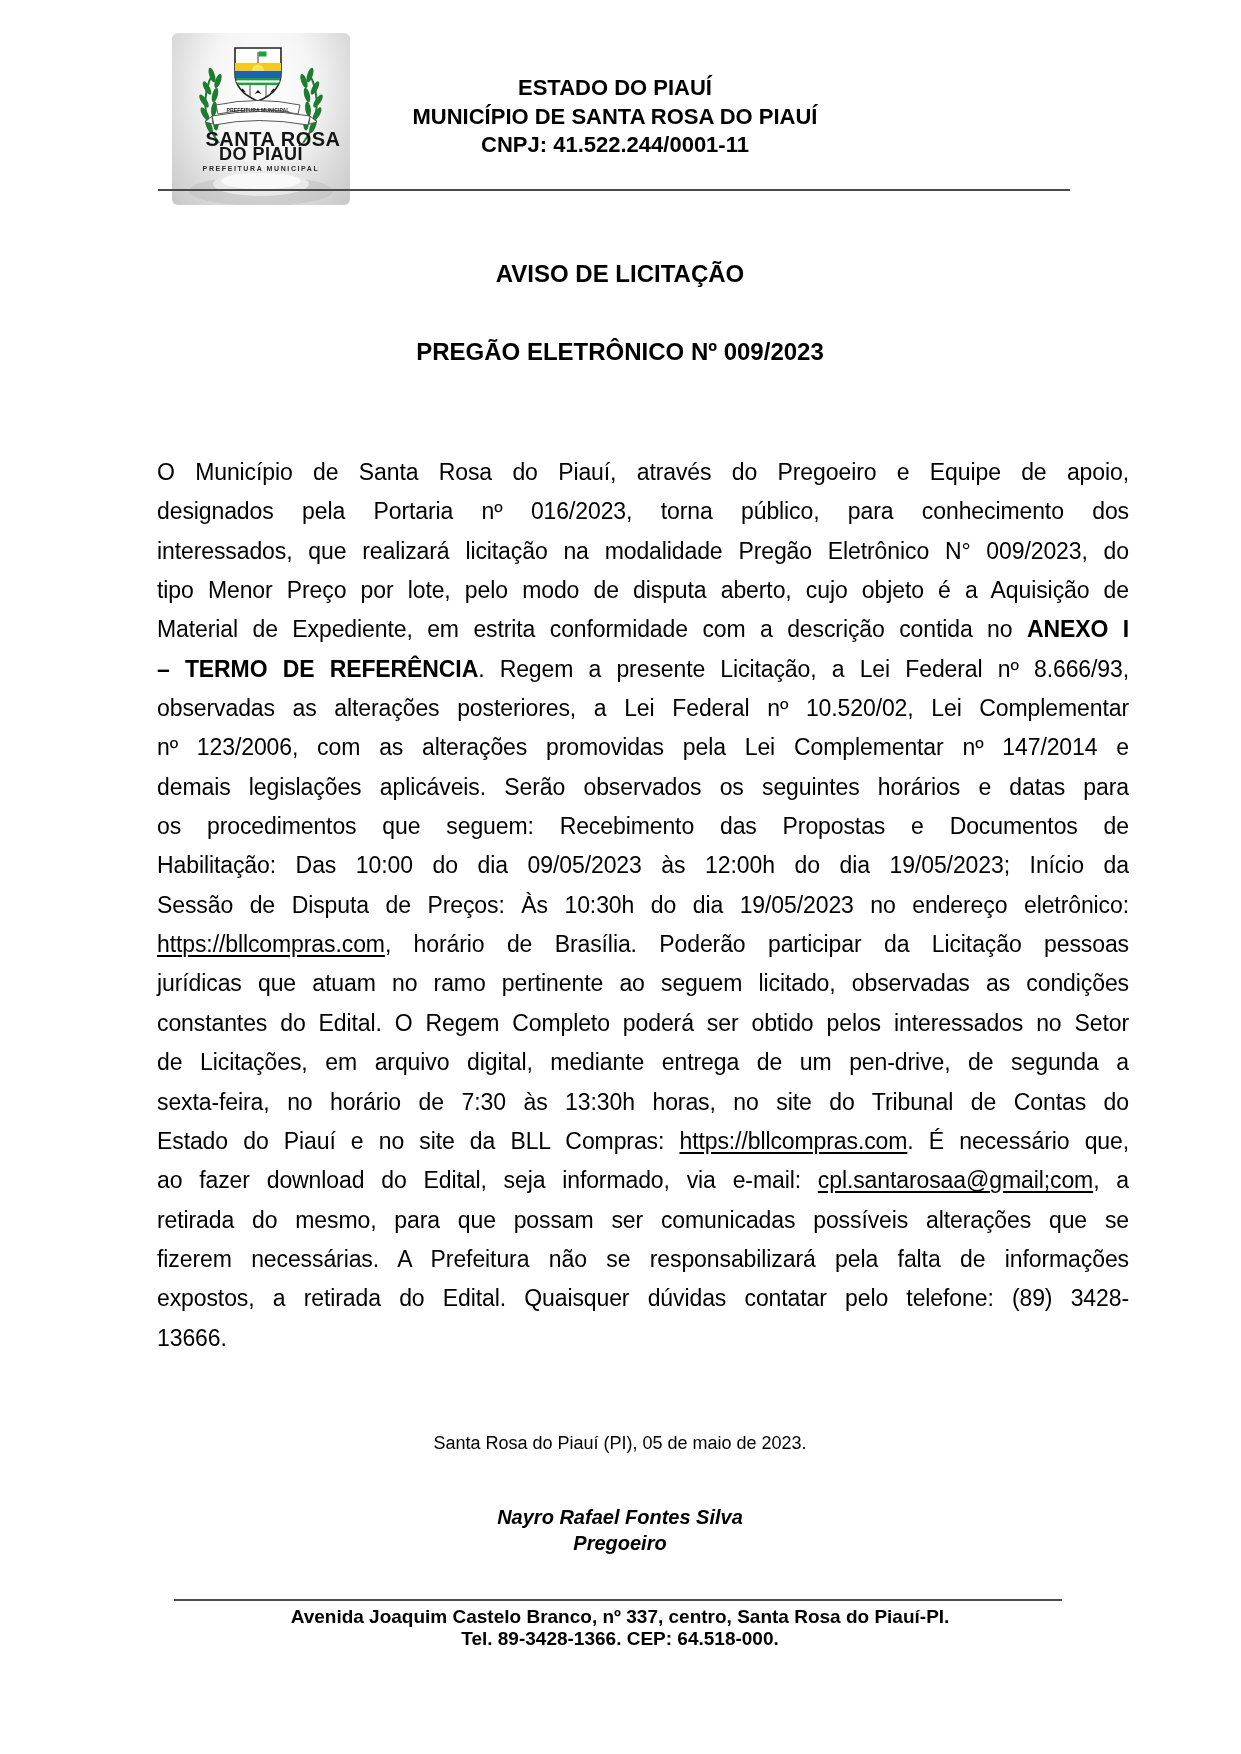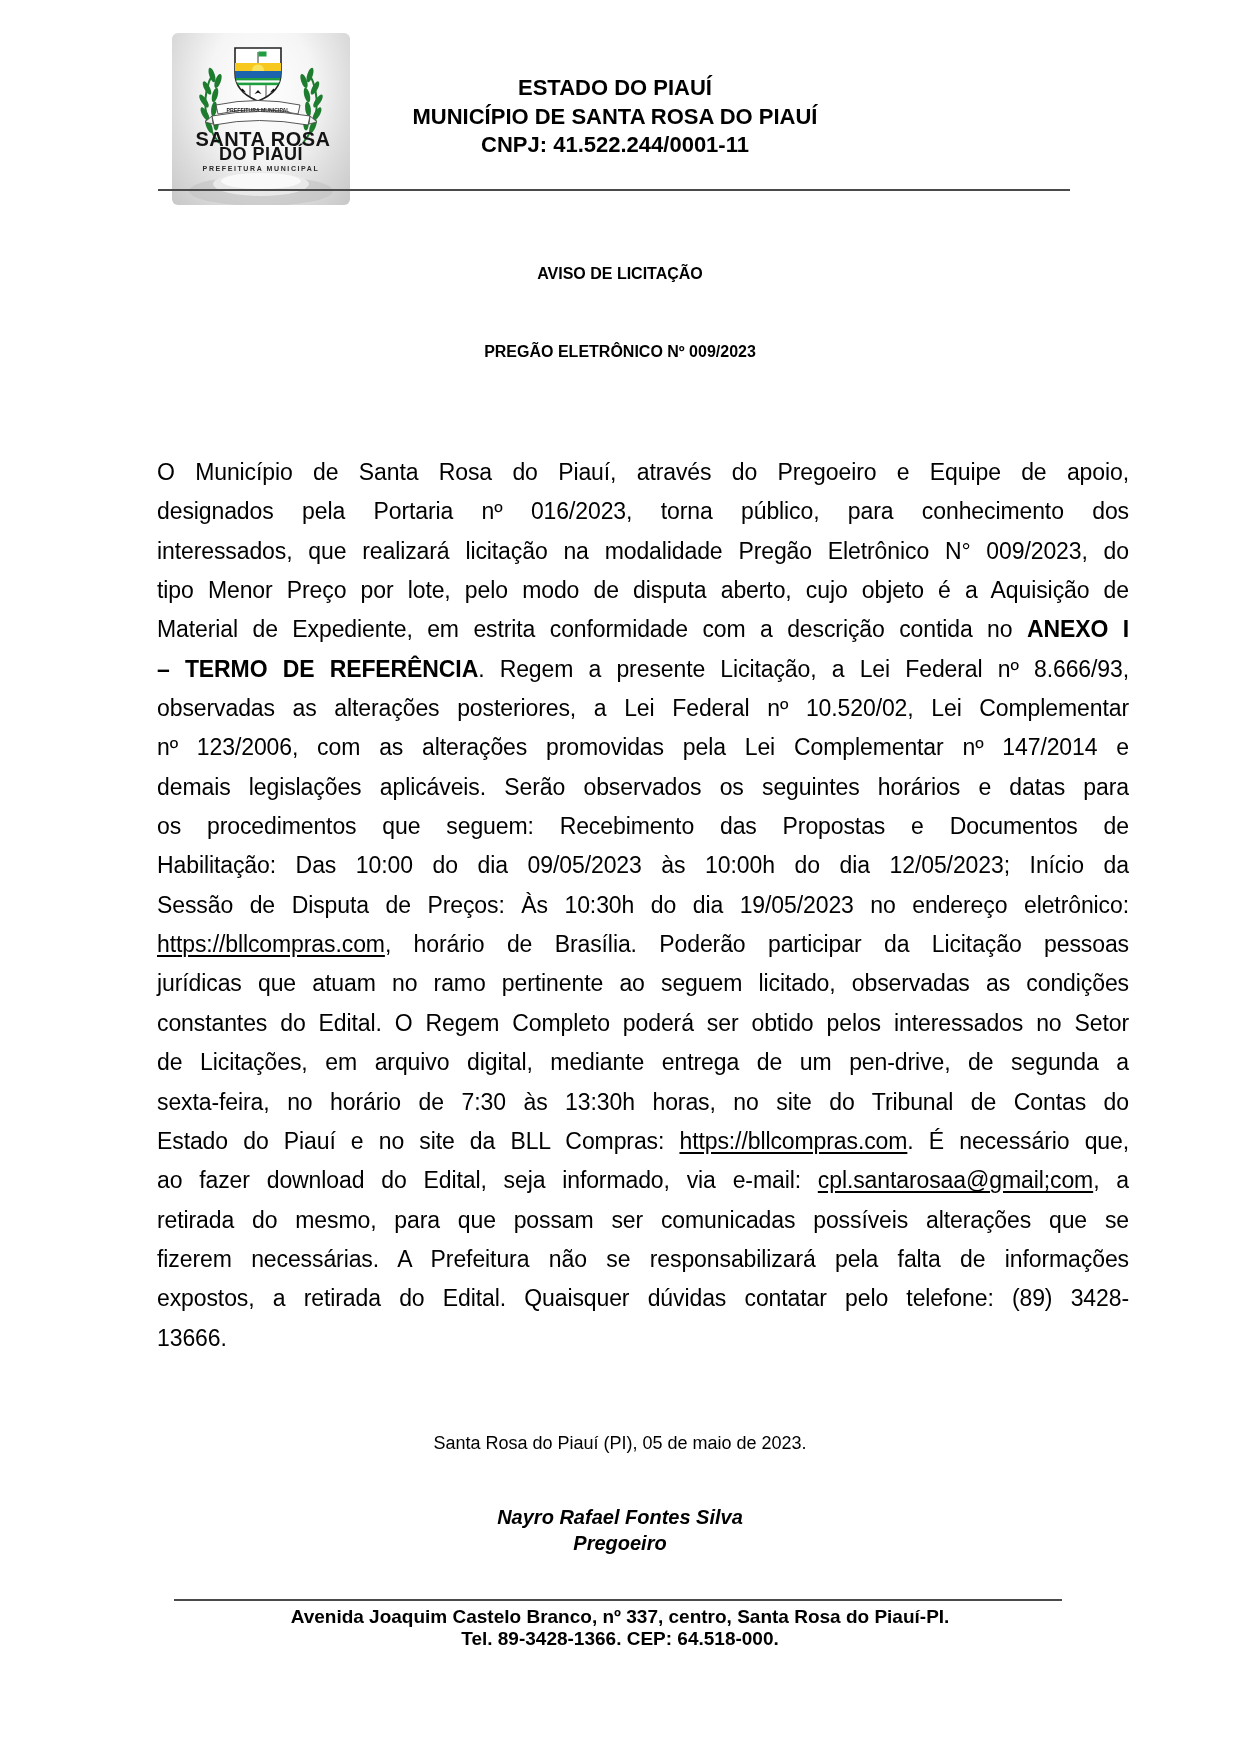--- a/index.html
+++ b/index.html
@@ -12,37 +12,37 @@
     overflow:hidden;
   }
 
   
   .logo{
     position:absolute;left:172px;top:33px;width:178px;height:172px;
     background:radial-gradient(ellipse at 50% 32%, #ffffff 0%, #f5f5f5 42%, #dcdcdc 72%, #c7c7c7 100%);
     border-radius:6px;overflow:hidden;
   }
   .logo svg{position:absolute;left:0;top:0;}
-  .logo-city1{position:absolute;left:2px;top:96px;width:100%;text-align:center;
+  .logo-city1{position:absolute;left:12px;top:96px;width:100%;text-align:center;
     font-weight:bold;font-size:20px;line-height:21px;letter-spacing:.5px;color:#141414;}
   .logo-city2{position:absolute;left:0;top:112px;width:100%;text-align:center;
     font-weight:bold;font-size:18px;line-height:19px;letter-spacing:.5px;color:#141414;}
   .logo-sub{position:absolute;left:0;top:131px;width:100%;text-align:center;
     font-weight:bold;font-size:7px;line-height:9px;letter-spacing:1.6px;color:#2a2a2a;}
   .header-text{
     position:absolute;left:158px;top:74px;width:914px;
     text-align:center;font-weight:bold;font-size:22px;line-height:28.5px;
   }
   .header-rule{
     position:absolute;left:158px;top:189px;width:912px;height:2px;background:#4a4a4a;
   }
 
   
   .doc-title{position:absolute;left:158px;width:924px;text-align:center;
-    font-weight:bold;font-size:16px;line-height:28px;}
+    font-weight:bold;font-size:24px;line-height:28px;}
   .title-notice{top:260px;}
   .title-auction{top:338px;}
 
   
   .body-text{
     position:absolute;left:157px;top:453px;width:972px;
     font-size:23px;line-height:39.35px;letter-spacing:-0.1px;
   }
   .bline{text-align:justify;text-align-last:justify;}
   .bline.nojust{text-align:left;text-align-last:left;}
@@ -139,21 +139,21 @@
       <div class="bline"><span>O Município de Santa Rosa do Piauí, através do Pregoeiro e Equipe de apoio,</span></div>
       <div class="bline"><span>designados pela Portaria nº 016/2023, torna público, para conhecimento dos</span></div>
       <div class="bline"><span>interessados, que realizará licitação na modalidade Pregão Eletrônico N° 009/2023, do</span></div>
       <div class="bline"><span>tipo Menor Preço por lote, pelo modo de disputa aberto, cujo objeto é a Aquisição de</span></div>
       <div class="bline"><span>Material de Expediente, em estrita conformidade com a descrição contida no </span><span class="b">ANEXO I</span></div>
       <div class="bline"><span class="b">– TERMO DE REFERÊNCIA</span><span>. Regem a presente Licitação, a Lei Federal nº 8.666/93,</span></div>
       <div class="bline"><span>observadas as alterações posteriores, a Lei Federal nº 10.520/02, Lei Complementar</span></div>
       <div class="bline"><span>nº 123/2006, com as alterações promovidas pela Lei Complementar nº 147/2014 e</span></div>
       <div class="bline"><span>demais legislações aplicáveis. Serão observados os seguintes horários e datas para</span></div>
       <div class="bline"><span>os procedimentos que seguem: Recebimento das Propostas e Documentos de</span></div>
-      <div class="bline"><span>Habilitação: Das 10:00 do dia 09/05/2023 às 10:00h do dia 12/05/2023; Início da</span></div>
+      <div class="bline"><span>Habilitação: Das 10:00 do dia 09/05/2023 às 12:00h do dia 19/05/2023; Início da</span></div>
       <div class="bline"><span>Sessão de Disputa de Preços: Às 10:30h do dia 19/05/2023 no endereço eletrônico:</span></div>
       <div class="bline"><span class="u">https://bllcompras.com</span><span>, horário de Brasília. Poderão participar da Licitação pessoas</span></div>
       <div class="bline"><span>jurídicas que atuam no ramo pertinente ao seguem licitado, observadas as condições</span></div>
       <div class="bline"><span>constantes do Edital. O Regem Completo poderá ser obtido pelos interessados no Setor</span></div>
       <div class="bline"><span>de Licitações, em arquivo digital, mediante entrega de um pen-drive, de segunda a</span></div>
       <div class="bline"><span>sexta-feira, no horário de 7:30 às 13:30h horas, no site do Tribunal de Contas do</span></div>
       <div class="bline"><span>Estado do Piauí e no site da BLL Compras: </span><span class="u">https://bllcompras.com</span><span>. É necessário que,</span></div>
       <div class="bline"><span>ao fazer download do Edital, seja informado, via e-mail: </span><span class="u">cpl.santarosaa@gmail;com</span><span>, a</span></div>
       <div class="bline"><span>retirada do mesmo, para que possam ser comunicadas possíveis alterações que se</span></div>
       <div class="bline"><span>fizerem necessárias. A Prefeitura não se responsabilizará pela falta de informações</span></div>

